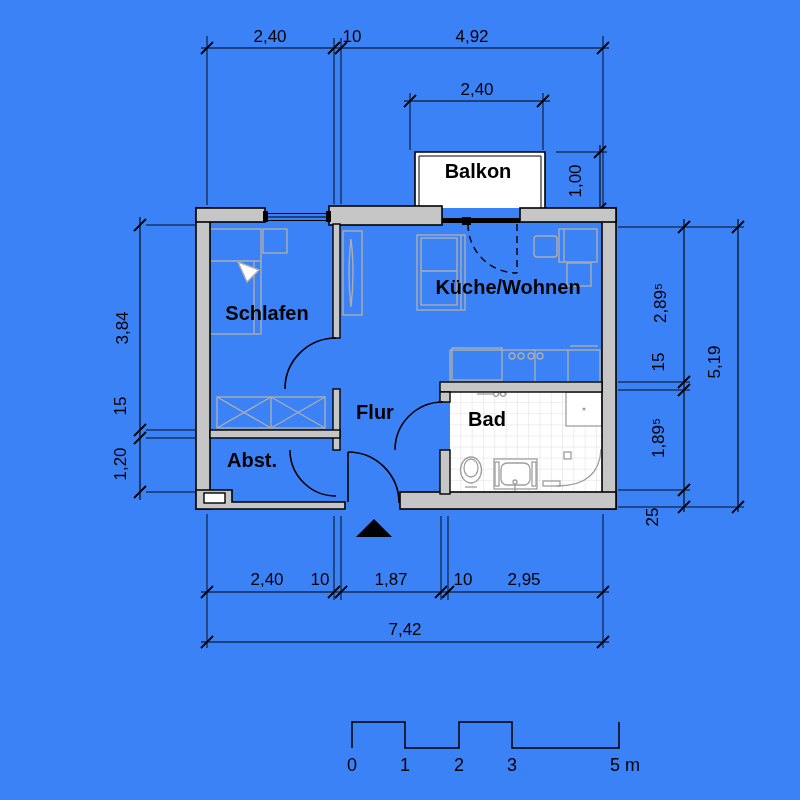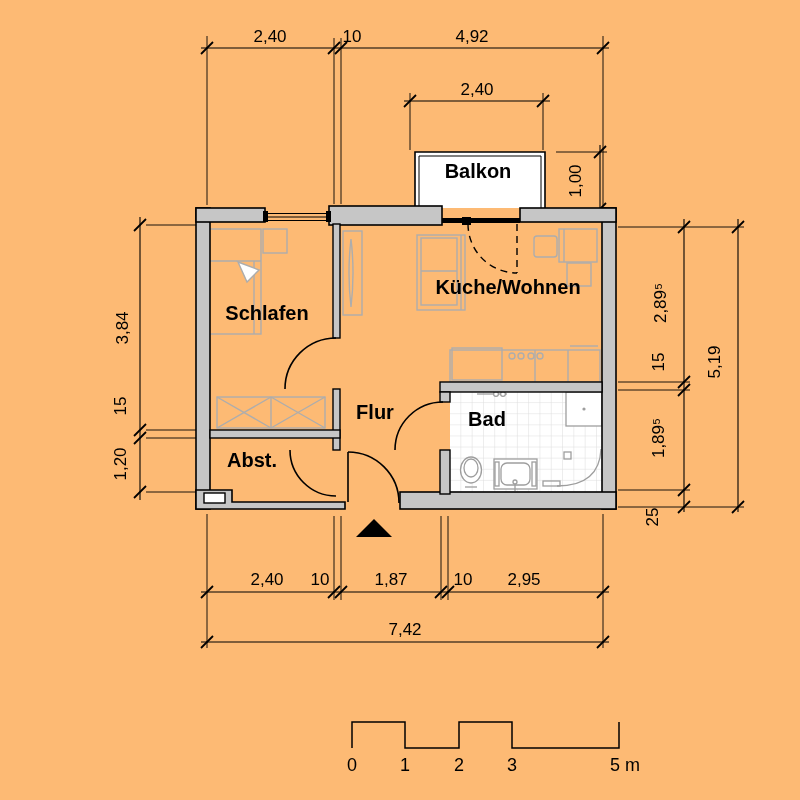--- a/index.html
+++ b/index.html
@@ -1,16 +1,16 @@
 <!DOCTYPE html>
 <html><head>
 <meta charset="utf-8">
 <style>
   html,body{margin:0;padding:0;background:#fff;}
-  .stage{width:800px;height:800px;background:#fdba74;position:relative;font-family:"Liberation Sans",sans-serif;}
+  .stage{width:800px;height:800px;background:#3b82f6;position:relative;font-family:"Liberation Sans",sans-serif;}
   svg{display:block;}
   .wall{fill:#c6c6c6;stroke:#000;stroke-width:1.6;}
   .wall-thin{fill:#c6c6c6;stroke:#000;stroke-width:1.4;}
   .blackfill{fill:#000;stroke:none;}
   .doorarc{fill:none;stroke:#000;stroke-width:1.6;}
   .dasheddoor{fill:none;stroke:#000;stroke-width:1.4;stroke-dasharray:7 5;}
   .furn{fill:none;stroke:#adadad;stroke-width:1.4;}
   .furnw{fill:#fff;stroke:#adadad;stroke-width:1.4;}
   .fix{fill:#fff;stroke:#9e9e9e;stroke-width:1.3;}
   .fixline{fill:none;stroke:#9e9e9e;stroke-width:1.3;}

